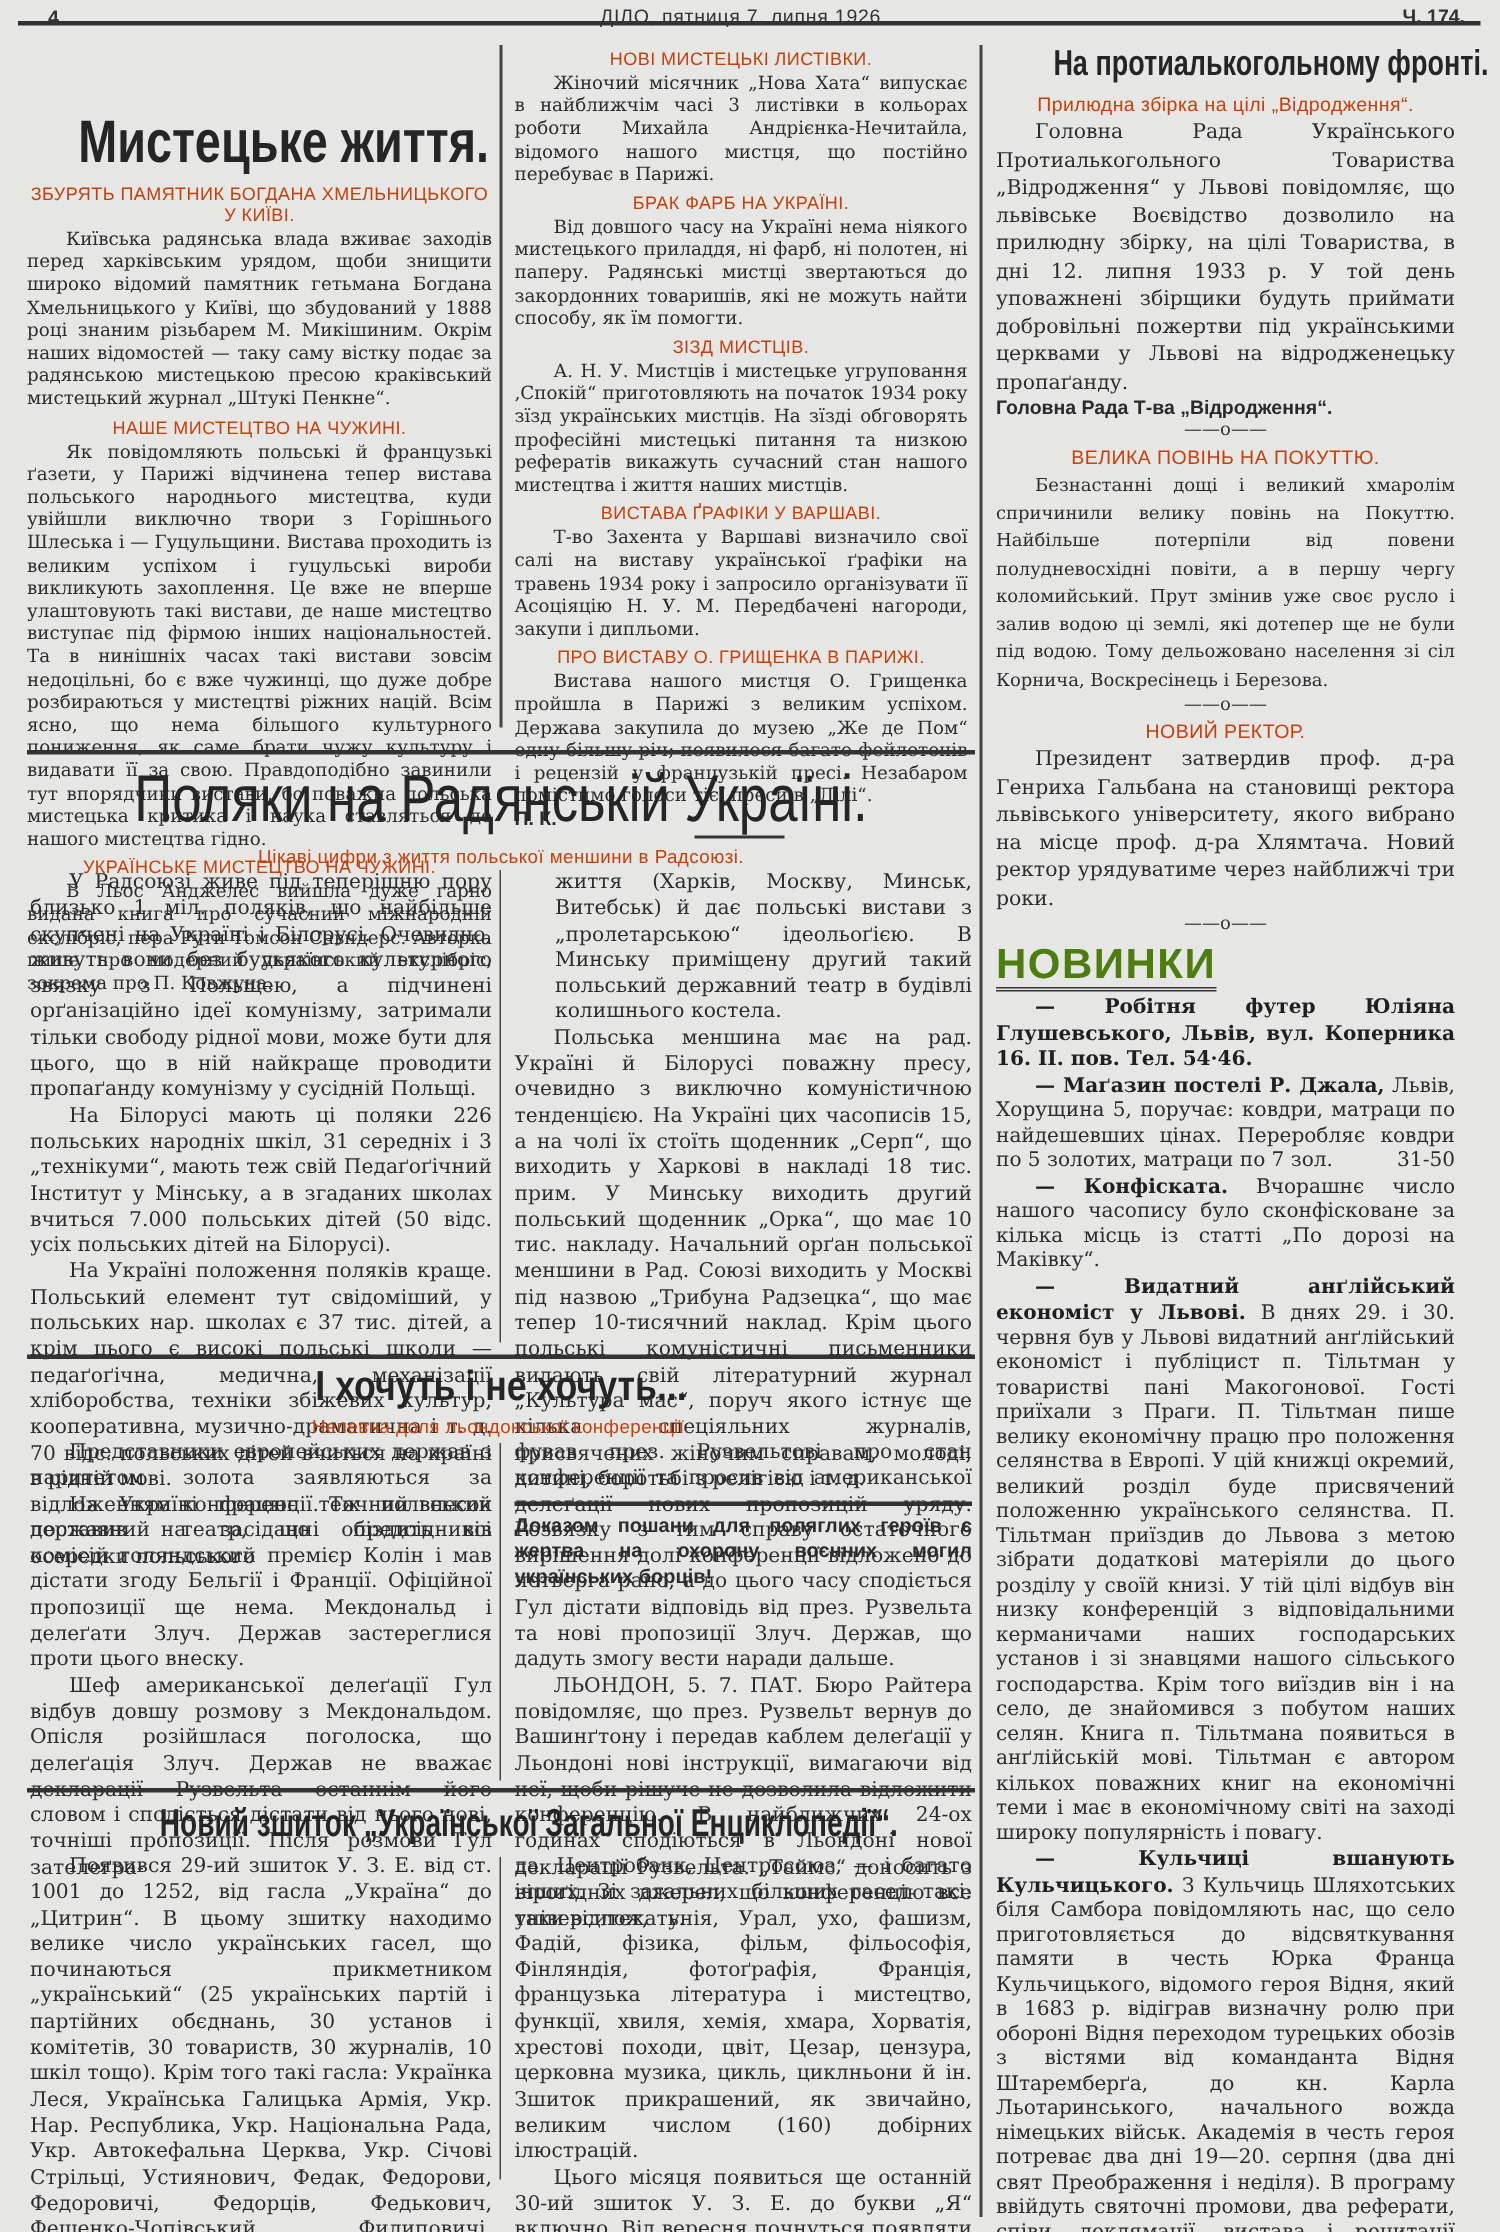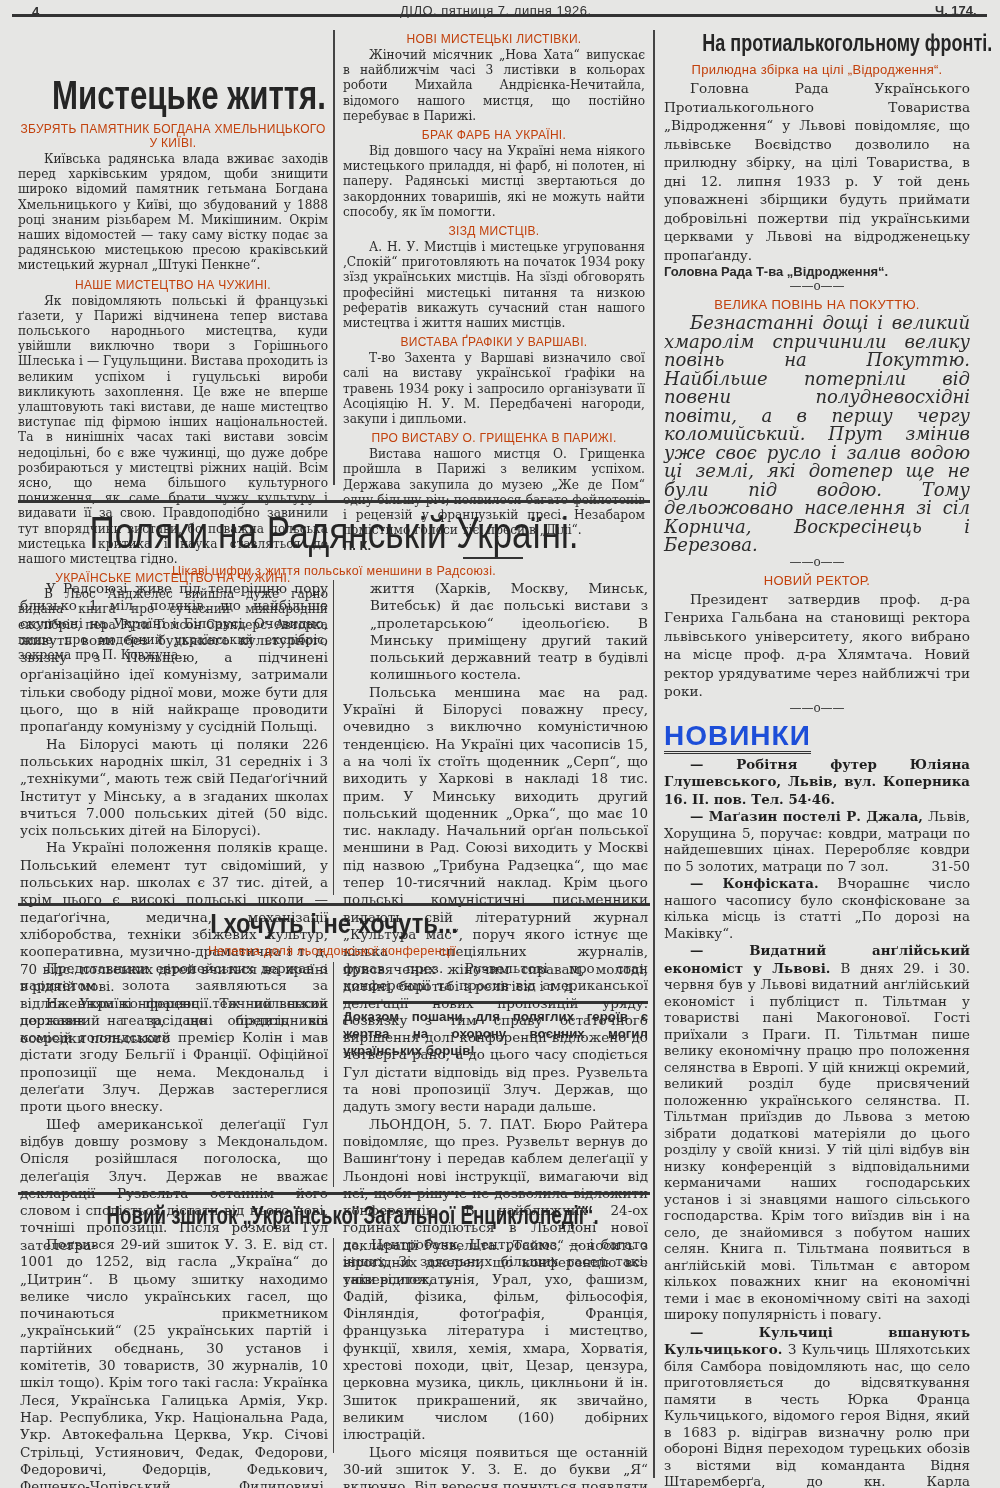--- a/index.html
+++ b/index.html
@@ -25,21 +25,21 @@
   .p {
     font-size: 12.2px; line-height: 15.2px; text-align: justify; margin: 0;
     text-indent: 26px; color: #2c2c2c; hyphens: auto;
   }
   .p.wide { font-size: 14.3px; line-height: 18.5px; }
   .p.mid { font-size: 13.5px; line-height: 17.3px; }
   .p b { color: #1f1f1f; }
   .sig { font-family: "Liberation Sans", sans-serif; font-weight: bold; font-size: 13px; text-align: left; }
   .sep { text-align: center; font-size: 12px; line-height: 14px; color: #333; }
   .col { position: absolute; }
-  .novinky { font-family: "Liberation Sans", sans-serif; font-weight: 900; font-size: 28px; letter-spacing: 1px; color: #1d4ed8; border-bottom: 3px double #333; display: inline-block; line-height: 30px; text-align: right; }
+  .novinky { font-family: "Liberation Sans", sans-serif; font-weight: 900; font-size: 28px; letter-spacing: 1px; color: #4d7c0f; border-bottom: 3px double #333; display: inline-block; line-height: 30px; text-align: right; }
 </style>
 </head>
 <body>
 
 <div class="abs hdr" style="left:32px;top:4px;font-weight:bold;">4</div>
 <div class="abs hdr" style="left:400px;top:3px;letter-spacing:0.5px;">ДІЛО, пятниця 7. липня 1926.</div>
 <div class="abs hdr" style="left:935px;top:3px;font-weight:bold;">Ч. 174.</div>
 <div class="rule" style="left:12px;top:14px;width:975px;height:3px;"></div>
 
 <div class="col" style="left:18px;top:28px;width:310px;margin-top:44px;">
@@ -69,21 +69,21 @@
 </div>
 <div class="vrule" style="left:653px;top:30px;height:1448px;"></div>
 
 <div class="col" style="left:664px;top:28px;width:306px;">
   <div class="big-head" style="font-size:24px;line-height:30px;transform:scaleX(0.75);">На протиалькогольному фронті.</div>
   <div class="sub-head" style="font-size:13px;">Прилюдна збірка на цілі „Відродження“.</div>
   <p class="p wide" style="font-size:13.6px;line-height:18.5px;">Головна Рада Українського Протиалькогольного Товариства „Відродження“ у Львові повідомляє, що львівське Воєвідство дозволило на прилюдну збірку, на цілі Товариства, в дні 12. липня 1933 р. У той день уповажнені збірщики будуть приймати добровільні пожертви під українськими церквами у Львові на відродженецьку пропаґанду.</p>
   <div class="sig" style="font-size:13px;margin-right:16px;">Головна Рада Т-ва „Відродження“.</div>
   <div class="sep">——o——</div>
   <div class="sub-head" style="font-size:13px;">ВЕЛИКА ПОВІНЬ НА ПОКУТТЮ.</div>
-  <p class="p wide" style="font-size:18px;line-height:18.5px;font-style:italic;">Безнастанні дощі і великий хмаролім спричинили велику повінь на Покуттю. Найбільше потерпіли від повени полудневосхідні повіти, а в першу чергу коломийський. Прут змінив уже своє русло і залив водою ці землі, які дотепер ще не були під водою. Тому дельожовано населення зі сіл Корнича, Воскресінець і Березова.</p>
+  <p class="p wide" style="font-size:12px;line-height:18.5px;">Безнастанні дощі і великий хмаролім спричинили велику повінь на Покуттю. Найбільше потерпіли від повени полудневосхідні повіти, а в першу чергу коломийський. Прут змінив уже своє русло і залив водою ці землі, які дотепер ще не були під водою. Тому дельожовано населення зі сіл Корнича, Воскресінець і Березова.</p>
   <div class="sep">——o——</div>
   <div class="sub-head" style="font-size:13px;">НОВИЙ РЕКТОР.</div>
   <p class="p wide" style="font-size:13.6px;line-height:18.5px;">Президент затвердив проф. д-ра Генриха Гальбана на становищі ректора львівського університету, якого вибрано на місце проф. д-ра Хлямтача. Новий ректор урядуватиме через найближчі три роки.</p>
   <div class="sep">——o——</div>
 
   <div style="margin-top:6px;"><span class="novinky">НОВИНКИ</span></div>
   <div style="margin-top:2px;">
     <p class="p" style="font-size:13.4px;line-height:16.5px;"><b>— Робітня футер Юліяна Глушевського, Львів, вул. Коперника 16. II. пов. Тел. 54·46.</b></p>
     <p class="p" style="font-size:13.4px;line-height:16.5px;"><b>— Маґазин постелі Р. Джала,</b> <span>Львів, Хорущина 5, поручає: ковдри, матраци по найдешевших цінах. Переробляє ковдри по 5 золотих, матраци по 7 зол.</span> <span style="float:right;">31-50</span></p>
     <p class="p" style="font-size:13.4px;line-height:16.5px;clear:both;"><b>— Конфіската.</b> <span>Вчорашнє число нашого часопису було сконфісковане за кілька місць із статті „По дорозі на Маківку“.</span></p>

